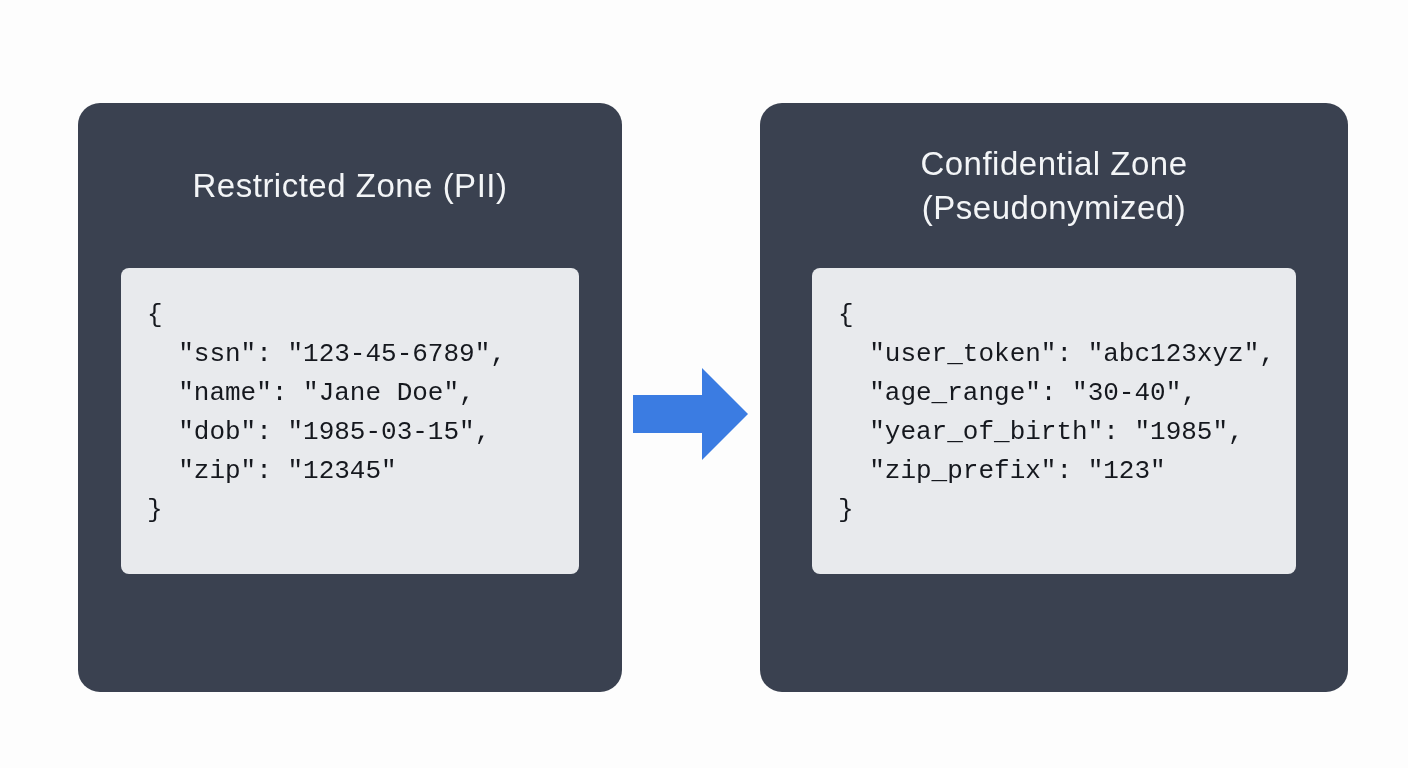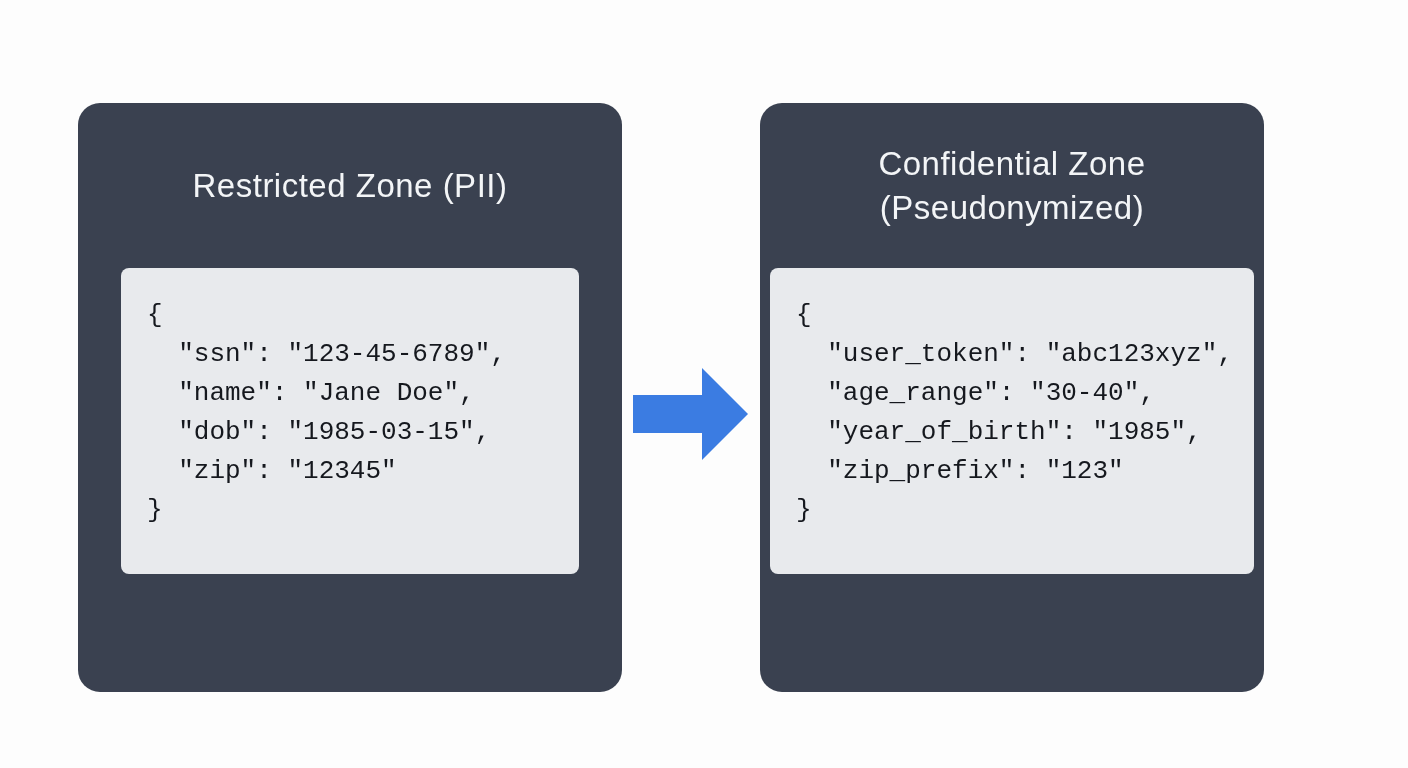--- a/index.html
+++ b/index.html
@@ -15,21 +15,21 @@
     font-family: "Liberation Sans", sans-serif;
   }
   .panel {
     position: absolute;
     top: 103px;
     height: 589px;
     background: var(--panel-bg, #3a4150);
     border-radius: 22px;
   }
   .panel-left  { left: 78px;  width: 544px; }
-  .panel-right { left: 760px; width: 504px; }
+  .panel-right { left: 760px; width: 588px; }
   .title-wrap {
     height: 165px;
     display: flex;
     align-items: center;
     justify-content: center;
   }
   .panel-title {
     margin: 0 auto;
     max-width: 430px;
     text-align: center;

